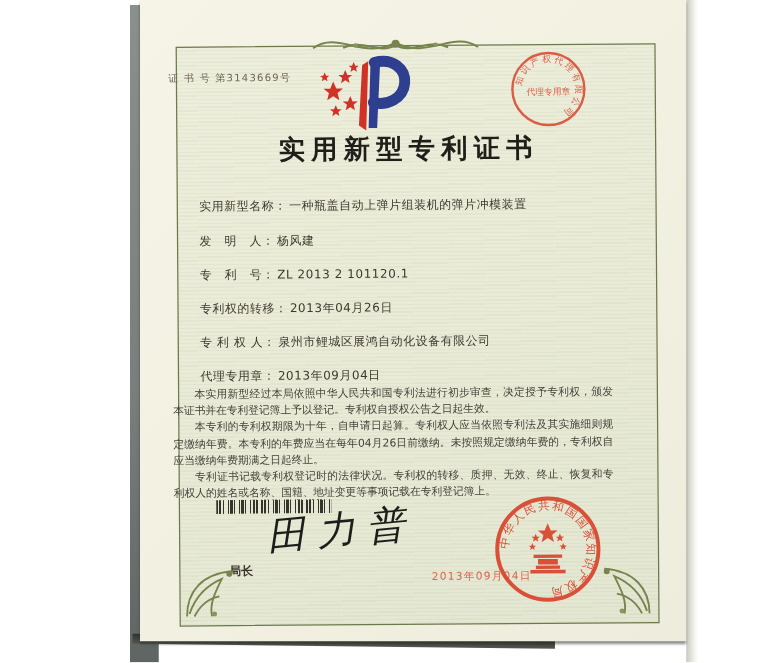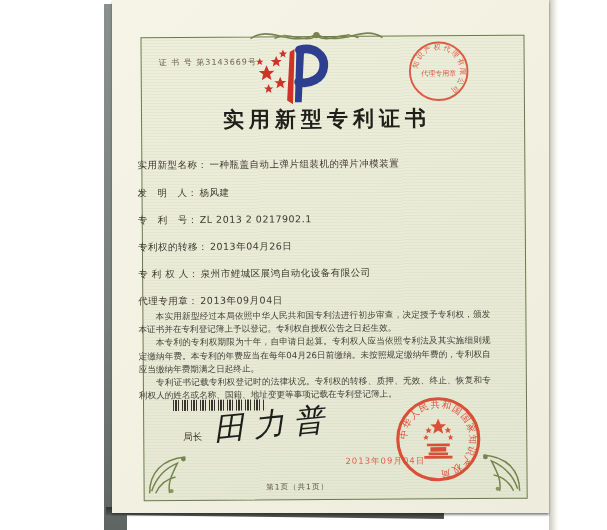--- a/index.html
+++ b/index.html
@@ -15,35 +15,35 @@
         background:linear-gradient(135deg,#f6f4e7 0%,#f2f0e0 55%,#eeecdc 100%);
         box-shadow:0 2px 2px rgba(40,42,38,.55);}
   .page-edge-right{position:absolute;left:549px;top:0;width:10px;height:530px;
         background:linear-gradient(to right,#c9c9c0,#f6f6ef 70%,#ffffff);}
   .cert{position:absolute;left:0;top:0;width:437px;height:513px;transform:rotate(-0.4deg);}
   .cert-frame{position:absolute;left:30px;top:36px;width:382px;height:462px;
         border:1.5px solid #6a7a4a;
         background:
           repeating-linear-gradient(0deg, rgba(130,150,95,.07) 0 1px, rgba(0,0,0,0) 1px 3px),
           linear-gradient(160deg,#edeedb 0%,#e8ead6 60%,#e3e6d1 100%);}
-  .certno{position:absolute;left:48px;top:56px;font-size:8px;letter-spacing:1px;color:#6d6354;}
+  .certno{position:absolute;left:24px;top:56px;font-size:8px;letter-spacing:1px;color:#6d6354;}
   .title{position:absolute;left:58px;top:105px;width:316px;text-align:center;
         font-family:"DejaVu Serif","Liberation Serif",serif;font-weight:bold;
         font-size:21px;letter-spacing:5px;color:#201e19;}
   .logo{position:absolute;left:140px;top:42px;width:88px;height:64px;}
   .seal-agency{position:absolute;left:296px;top:40px;width:64px;height:64px;opacity:.85;}
   .frow{position:absolute;left:26px;width:360px;font-size:9.5px;color:#3c392f;letter-spacing:.5px;white-space:nowrap;}
-  .frow .lab{margin-right:2px;}
+  .frow .lab{margin-right:2px;margin-left:22px;}
   .paras{position:absolute;left:26px;top:309px;width:352px;font-size:8.6px;line-height:13.2px;
         color:#45423a;text-align:justify;}
   .paras p{margin:0;text-indent:2em;}
   .barcode{position:absolute;left:60px;top:399px;width:92px;height:11px;
         background:repeating-linear-gradient(90deg,#35332c 0 1px,rgba(0,0,0,0) 1px 2px,
         #35332c 2px 4px,rgba(0,0,0,0) 4px 5px,#35332c 5px 6px,rgba(0,0,0,0) 6px 9px);}
-  .director{position:absolute;left:70px;top:430px;font-size:9.5px;color:#3c392f;}
+  .director{position:absolute;left:70px;top:450px;font-size:9.5px;color:#3c392f;font-weight:bold;}
   .signature{position:absolute;left:100px;top:403px;font-size:31px;color:#1d1d1b;
         font-style:italic;letter-spacing:9px;transform:rotate(-5deg);font-weight:500;}
   .seal-office{position:absolute;left:281px;top:396px;width:88px;height:88px;opacity:.92;}
   .seal-date{position:absolute;left:232px;top:456px;width:120px;font-size:8.5px;color:#d8442c;
         letter-spacing:1px;opacity:.8;}
   .footer{position:absolute;left:124px;top:482px;width:120px;text-align:center;
         font-size:7.5px;color:#5c5849;letter-spacing:1px;}
   .orn{position:absolute;}
   .orn svg{display:block;}
 </style>
@@ -105,21 +105,21 @@
 
       <div class="title">实用新型专利证书</div>
 
       <div class="frow" style="top:158px;">
         <span class="lab">实用新型名称：</span><span>一种瓶盖自动上弹片组装机的弹片冲模装置</span>
       </div>
       <div class="frow" style="top:186px;">
         <span class="lab">发　明　人：</span><span>杨风建</span>
       </div>
       <div class="frow" style="top:213px;">
-        <span class="lab">专　利　号：</span><span>ZL 2013 2 0217902.1</span>
+        <span class="lab">专　利　号：</span><span>ZL 2013 2 101120.1</span>
       </div>
       <div class="frow" style="top:240px;">
         <span class="lab">专利权的转移：</span><span>2013年04月26日</span>
       </div>
       <div class="frow" style="top:267px;">
         <span class="lab">专 利 权 人：</span><span>泉州市鲤城区展鸿自动化设备有限公司</span>
       </div>
       <div class="frow" style="top:294px;">
         <span class="lab">代理专用章：</span><span>2013年09月04日</span>
       </div>
@@ -150,21 +150,20 @@
             <use href="#st" transform="translate(64,48) scale(0.7)"></use>
             <rect x="37" y="55" width="26" height="3"></rect>
             <rect x="41" y="59" width="18" height="5"></rect>
             <rect x="39" y="65" width="22" height="3"></rect>
             <rect x="34" y="69" width="32" height="3"></rect>
           </g>
         </svg>
       </div>
       <div class="seal-date">2013年09月04日</div>
 
-      <div class="footer">第1页（共1页）</div>
 
       <div class="orn" style="left:32px;top:450px;">
         <svg width="46" height="46" viewBox="0 0 46 46">
           <g fill="none" stroke="#77844e" stroke-width="1.5">
             <path d="M4,42 C4,22 16,8 40,6"></path>
             <path d="M6,40 C10,28 18,18 32,12 C26,24 22,32 24,42"></path>
             <path d="M10,42 C14,34 20,28 30,26"></path>
           </g>
           <circle cx="38" cy="8" r="2.4" fill="#77844e"></circle>
           <circle cx="26" cy="40" r="2" fill="#8a955e"></circle>

